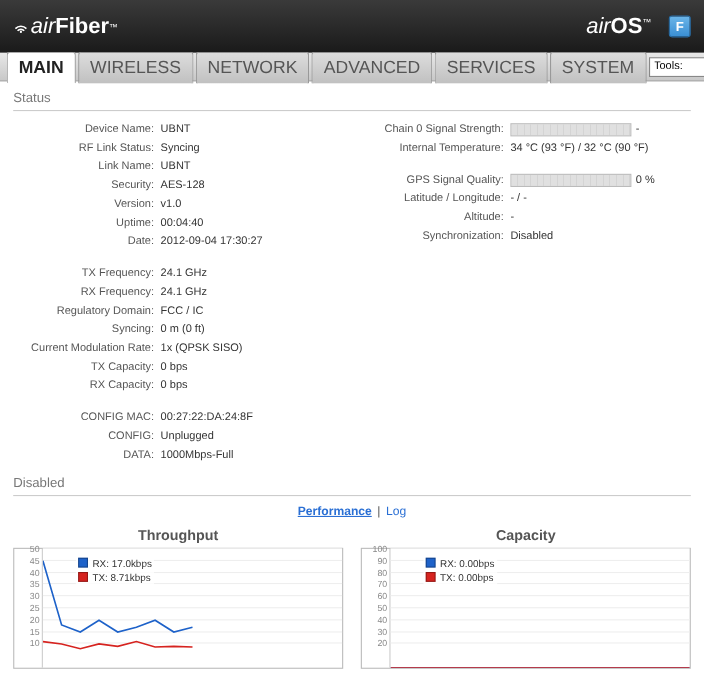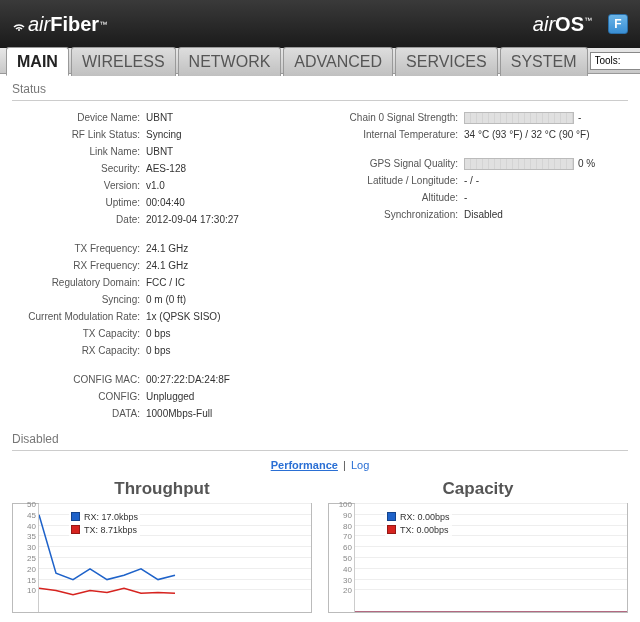--- a/index.html
+++ b/index.html
@@ -94,21 +94,21 @@
     width:110px; height:12px;
     background:repeating-linear-gradient(to right,#e0e0e0 0,#e0e0e0 5px,#d4d4d4 5px,#d4d4d4 6px);
     border:1px solid #bbb;
   }
   .monitor-links { text-align:center; font-size:11px; margin:4px 0 8px; }
   .monitor-links .perf { color:#2a6fd4; font-weight:bold; text-decoration:underline; cursor:pointer;}
   .monitor-links .sep { color:#555; margin:0 2px;}
   .monitor-links .log { color:#2a6fd4; cursor:pointer;}
   .charts-row { display:flex; gap:16px; justify-content:center; }
   .chart-box { flex:1; }
-  .chart-title { text-align:center; font-weight:bold; color:#555; font-size:17px; margin-bottom:4px;}
+  .chart-title { text-align:center; font-weight:bold; color:#555; font-size:13px; margin-bottom:4px;}
   .chart-area {
     border:1px solid #bbb;
     height:110px;
     position:relative;
     background:#fff;
     display:flex;
   }
   .y-axis {
     width:26px;
     position:relative;

